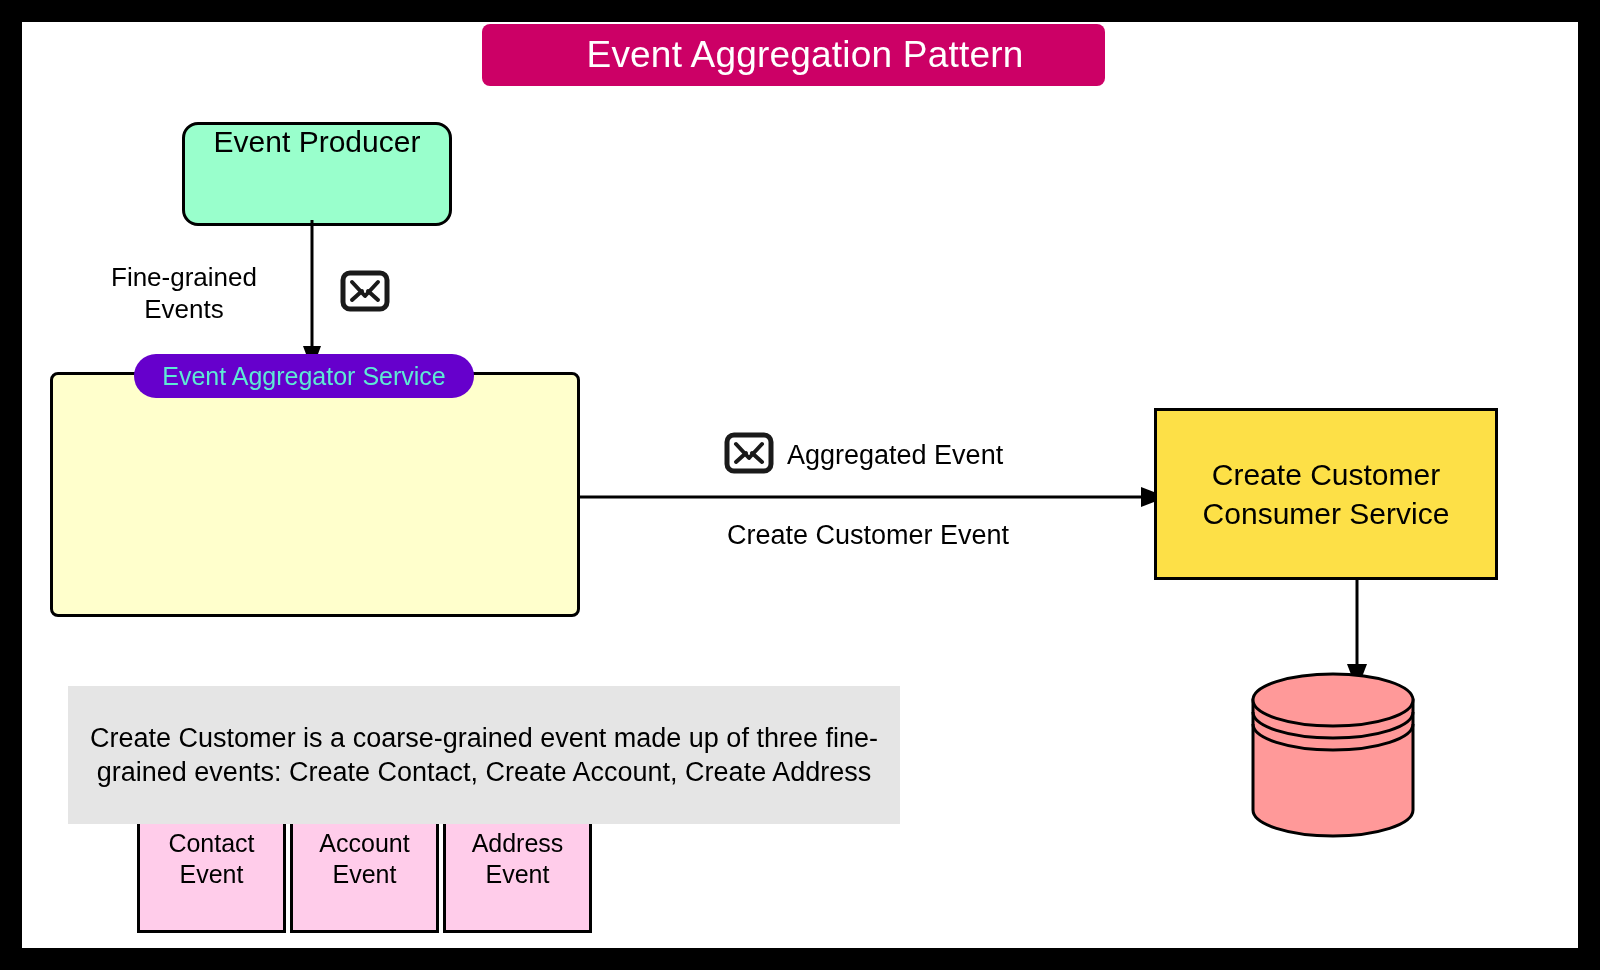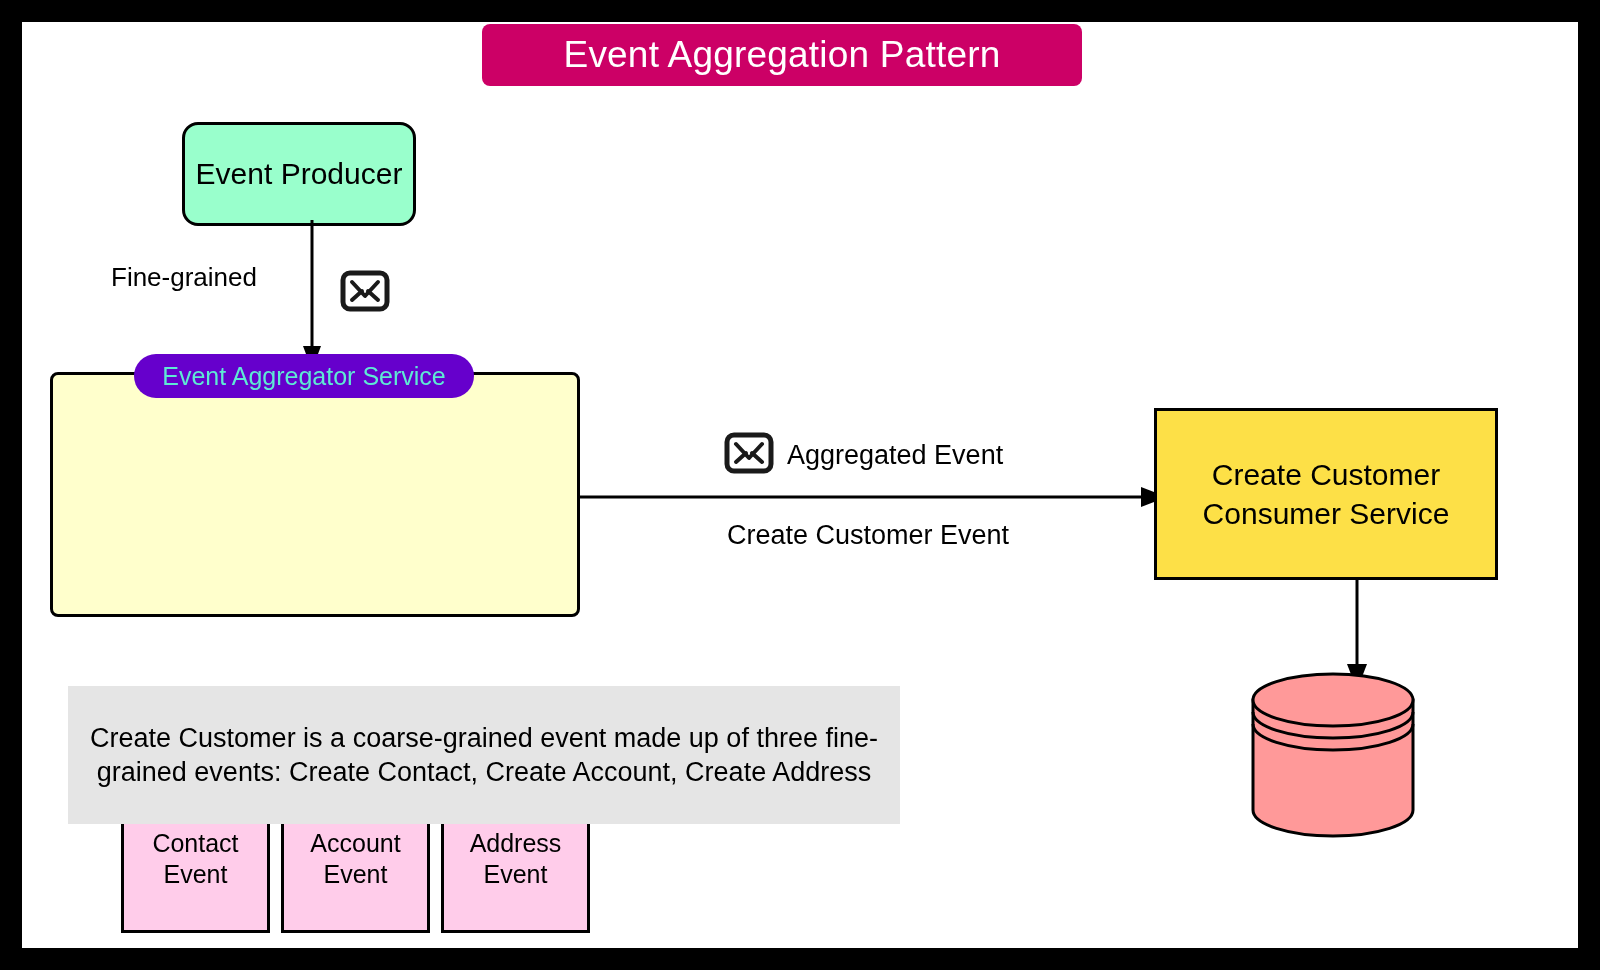--- a/index.html
+++ b/index.html
@@ -37,41 +37,42 @@
     position: absolute;
     left: 460px;
     top: 2px;
     width: 600px;
     height: 62px;
     background: #cc0066;
     border-radius: 8px;
     display: flex;
     align-items: center;
     justify-content: center;
+    padding-left: 23px;
   }
   #title-banner .title-text {
     color: #ffffff;
     font-size: 37px;
     letter-spacing: 0.2px;
     white-space: nowrap;
   }
 
   
   #producer-box {
     position: absolute;
     left: 160px;
     top: 100px;
-    width: 234px;
+    width: 270px;
     height: 104px;
     background: #99ffcc;
     border: 3px solid #000000;
     border-radius: 16px;
     box-sizing: border-box;
     display: flex;
-    align-items: center;
+    align-items: flex-start;
     justify-content: center;
   }
   #producer-box .box-text {
     font-size: 30px;
     color: #000000;
     white-space: nowrap;
   }
 
   
   #fine-grained-label {
@@ -127,26 +128,26 @@
     align-items: center;
     justify-content: center;
   }
   #aggregator-pill .pill-text {
     color: #5eead4;
     font-size: 25px;
     white-space: nowrap;
   }
   #event-boxes {
     position: absolute;
-    left: 36px;
+    left: 52px;
     top: 410px;
     width: 483px;
     height: 148px;
     display: flex;
-    gap: 11px;
+    gap: 4px;
     padding-left: 32px;
   }
   .event-box {
     width: 149px;
     height: 148px;
     background: #ffccea;
     border: 3px solid #000000;
     box-sizing: border-box;
     display: flex;
     align-items: center;
@@ -255,20 +256,21 @@
       <span class="box-text">Event Producer</span>
     </div>
 
     <svg id="arrow-producer-aggregator" viewBox="0 0 40 150">
       <line x1="20" y1="0" x2="20" y2="132" stroke="#000000" stroke-width="3"></line>
       <polygon points="20,150 11,126 29,126" fill="#000000"></polygon>
     </svg>
 
     <div id="fine-grained-label">
       <div>Fine-grained</div>
+      <div>Events</div>
     </div>
 
     <svg class="envelope" id="envelope-producer" viewBox="0 0 50 42">
       <rect x="3" y="3" width="44" height="36" rx="7" ry="7" fill="#ffffff" stroke="#1a1a1a" stroke-width="5"></rect>
       <path d="M 12 12 L 25 26 L 38 12" fill="none" stroke="#1a1a1a" stroke-width="4" stroke-linecap="round" stroke-linejoin="round"></path>
       <path d="M 12 30 L 22 21" fill="none" stroke="#1a1a1a" stroke-width="4" stroke-linecap="round"></path>
       <path d="M 38 30 L 28 21" fill="none" stroke="#1a1a1a" stroke-width="4" stroke-linecap="round"></path>
     </svg>
 
     <div id="aggregator-container">

